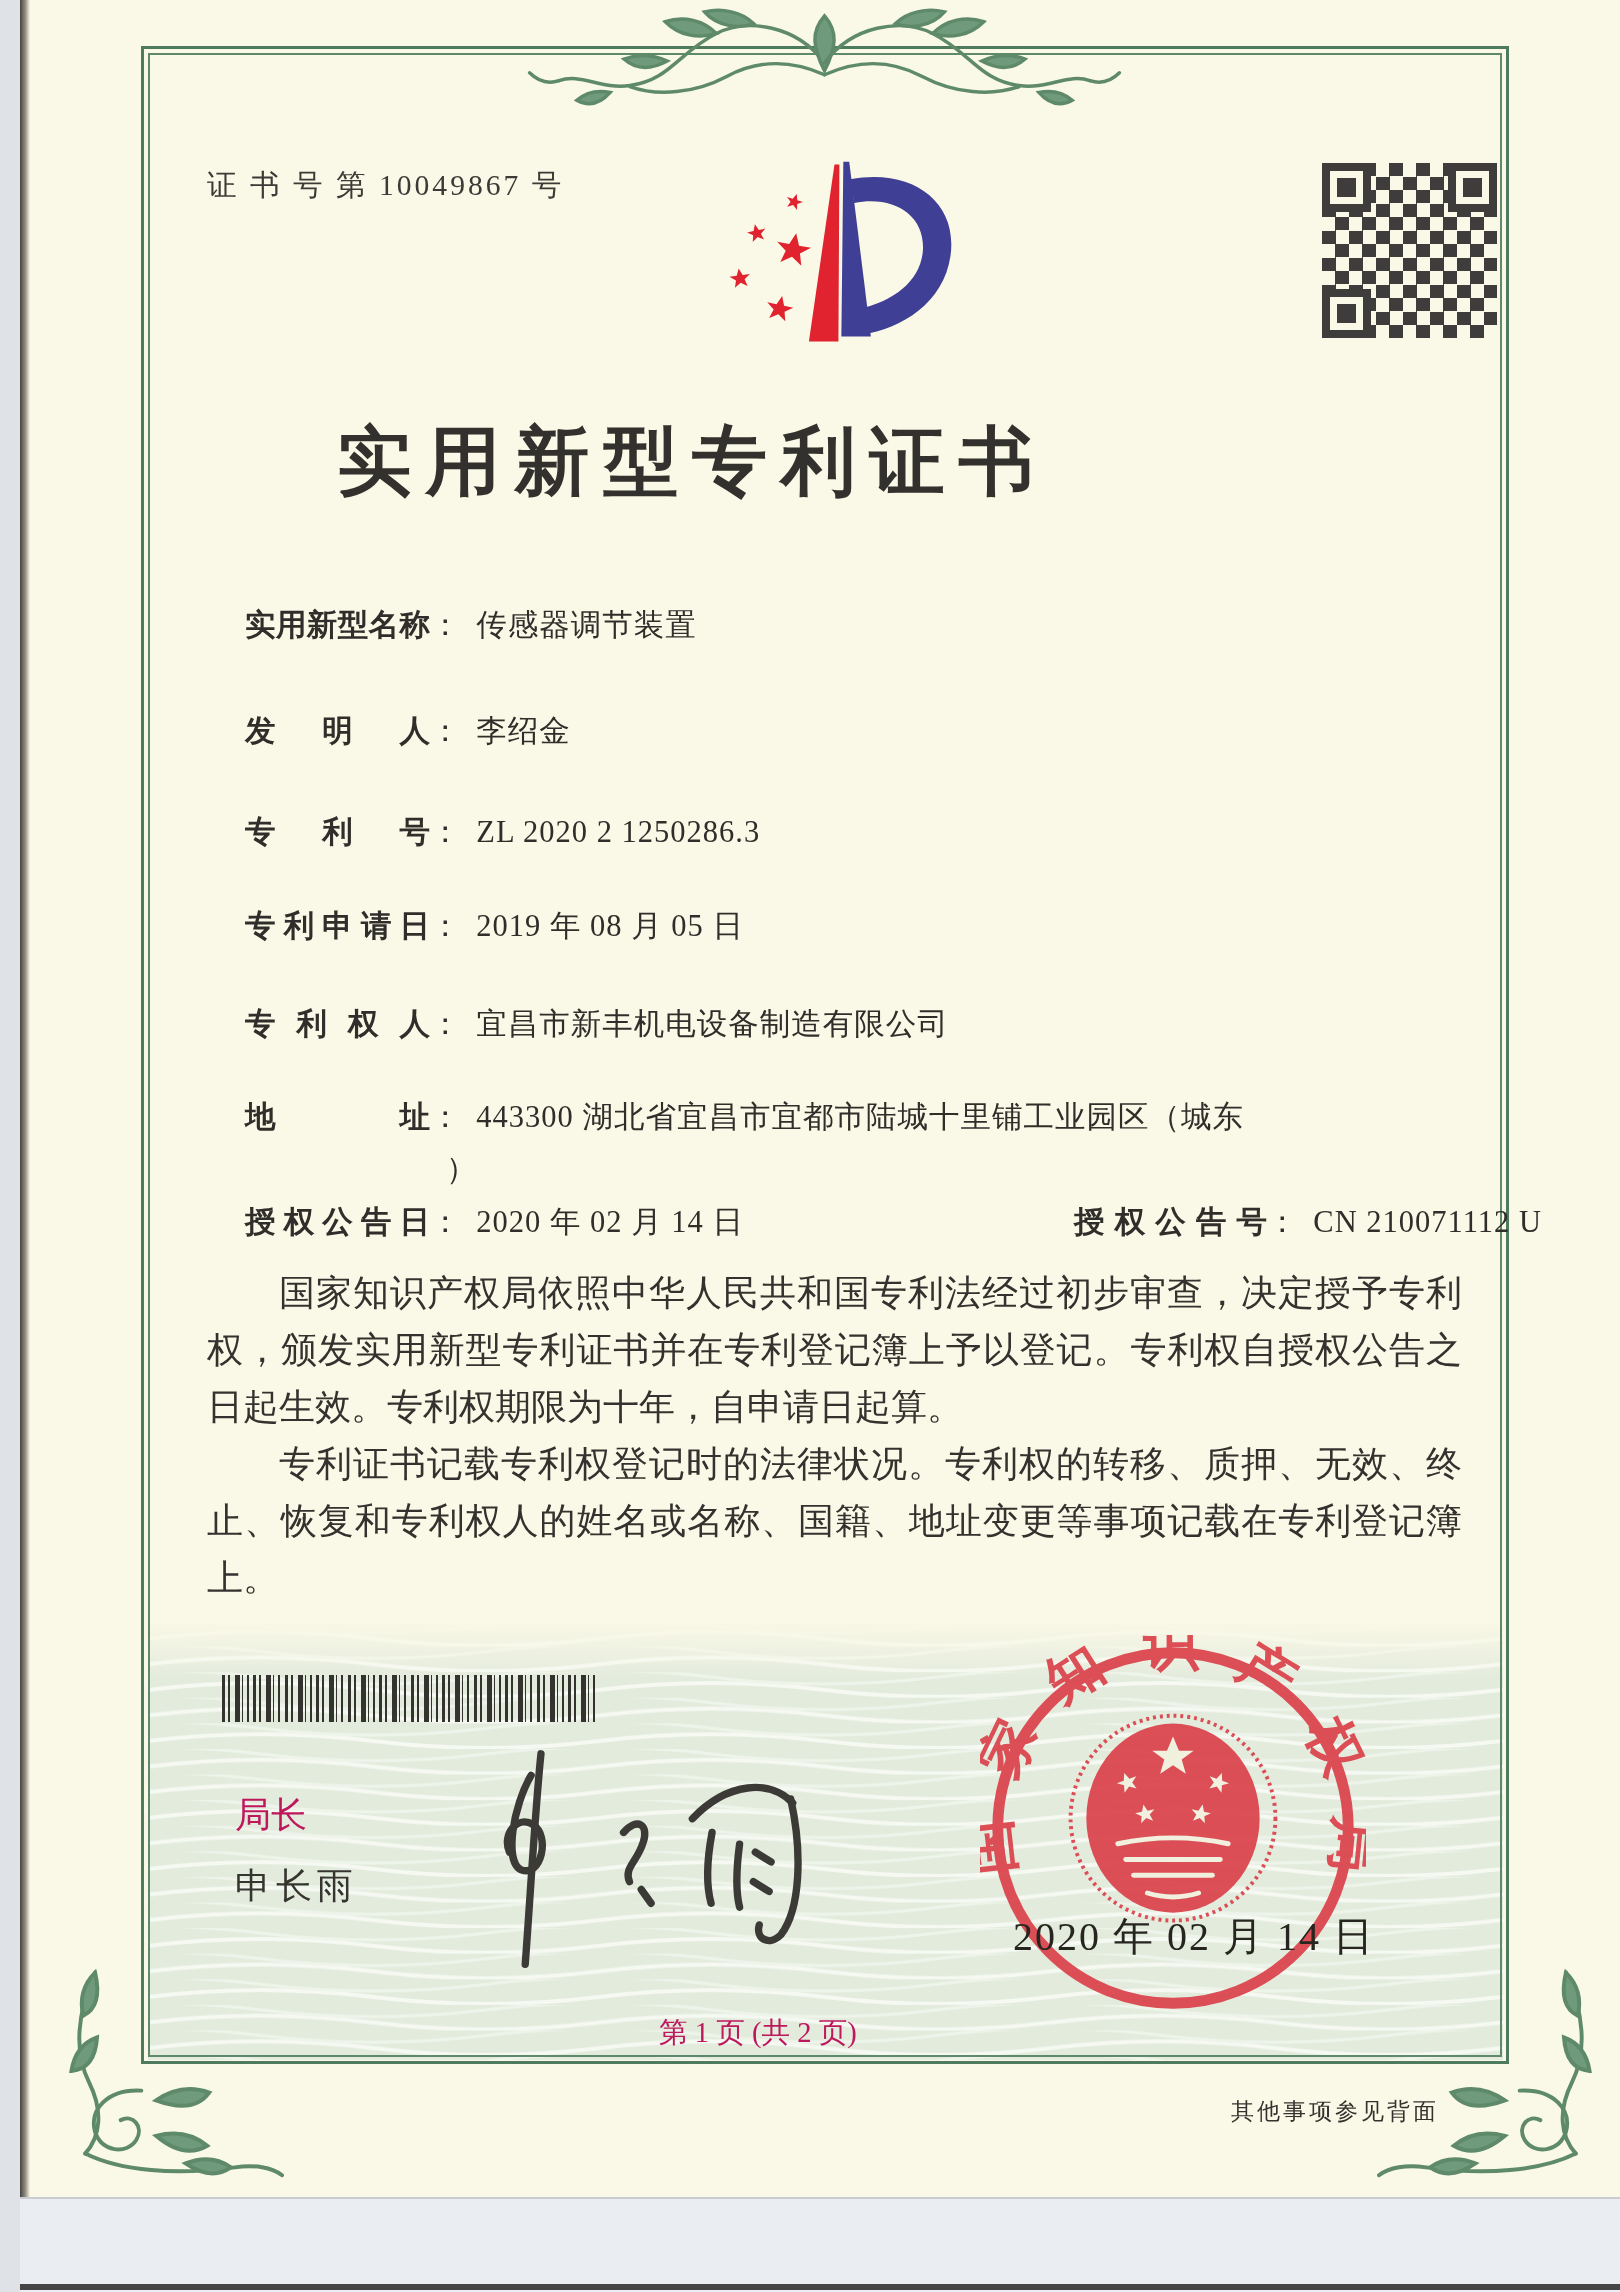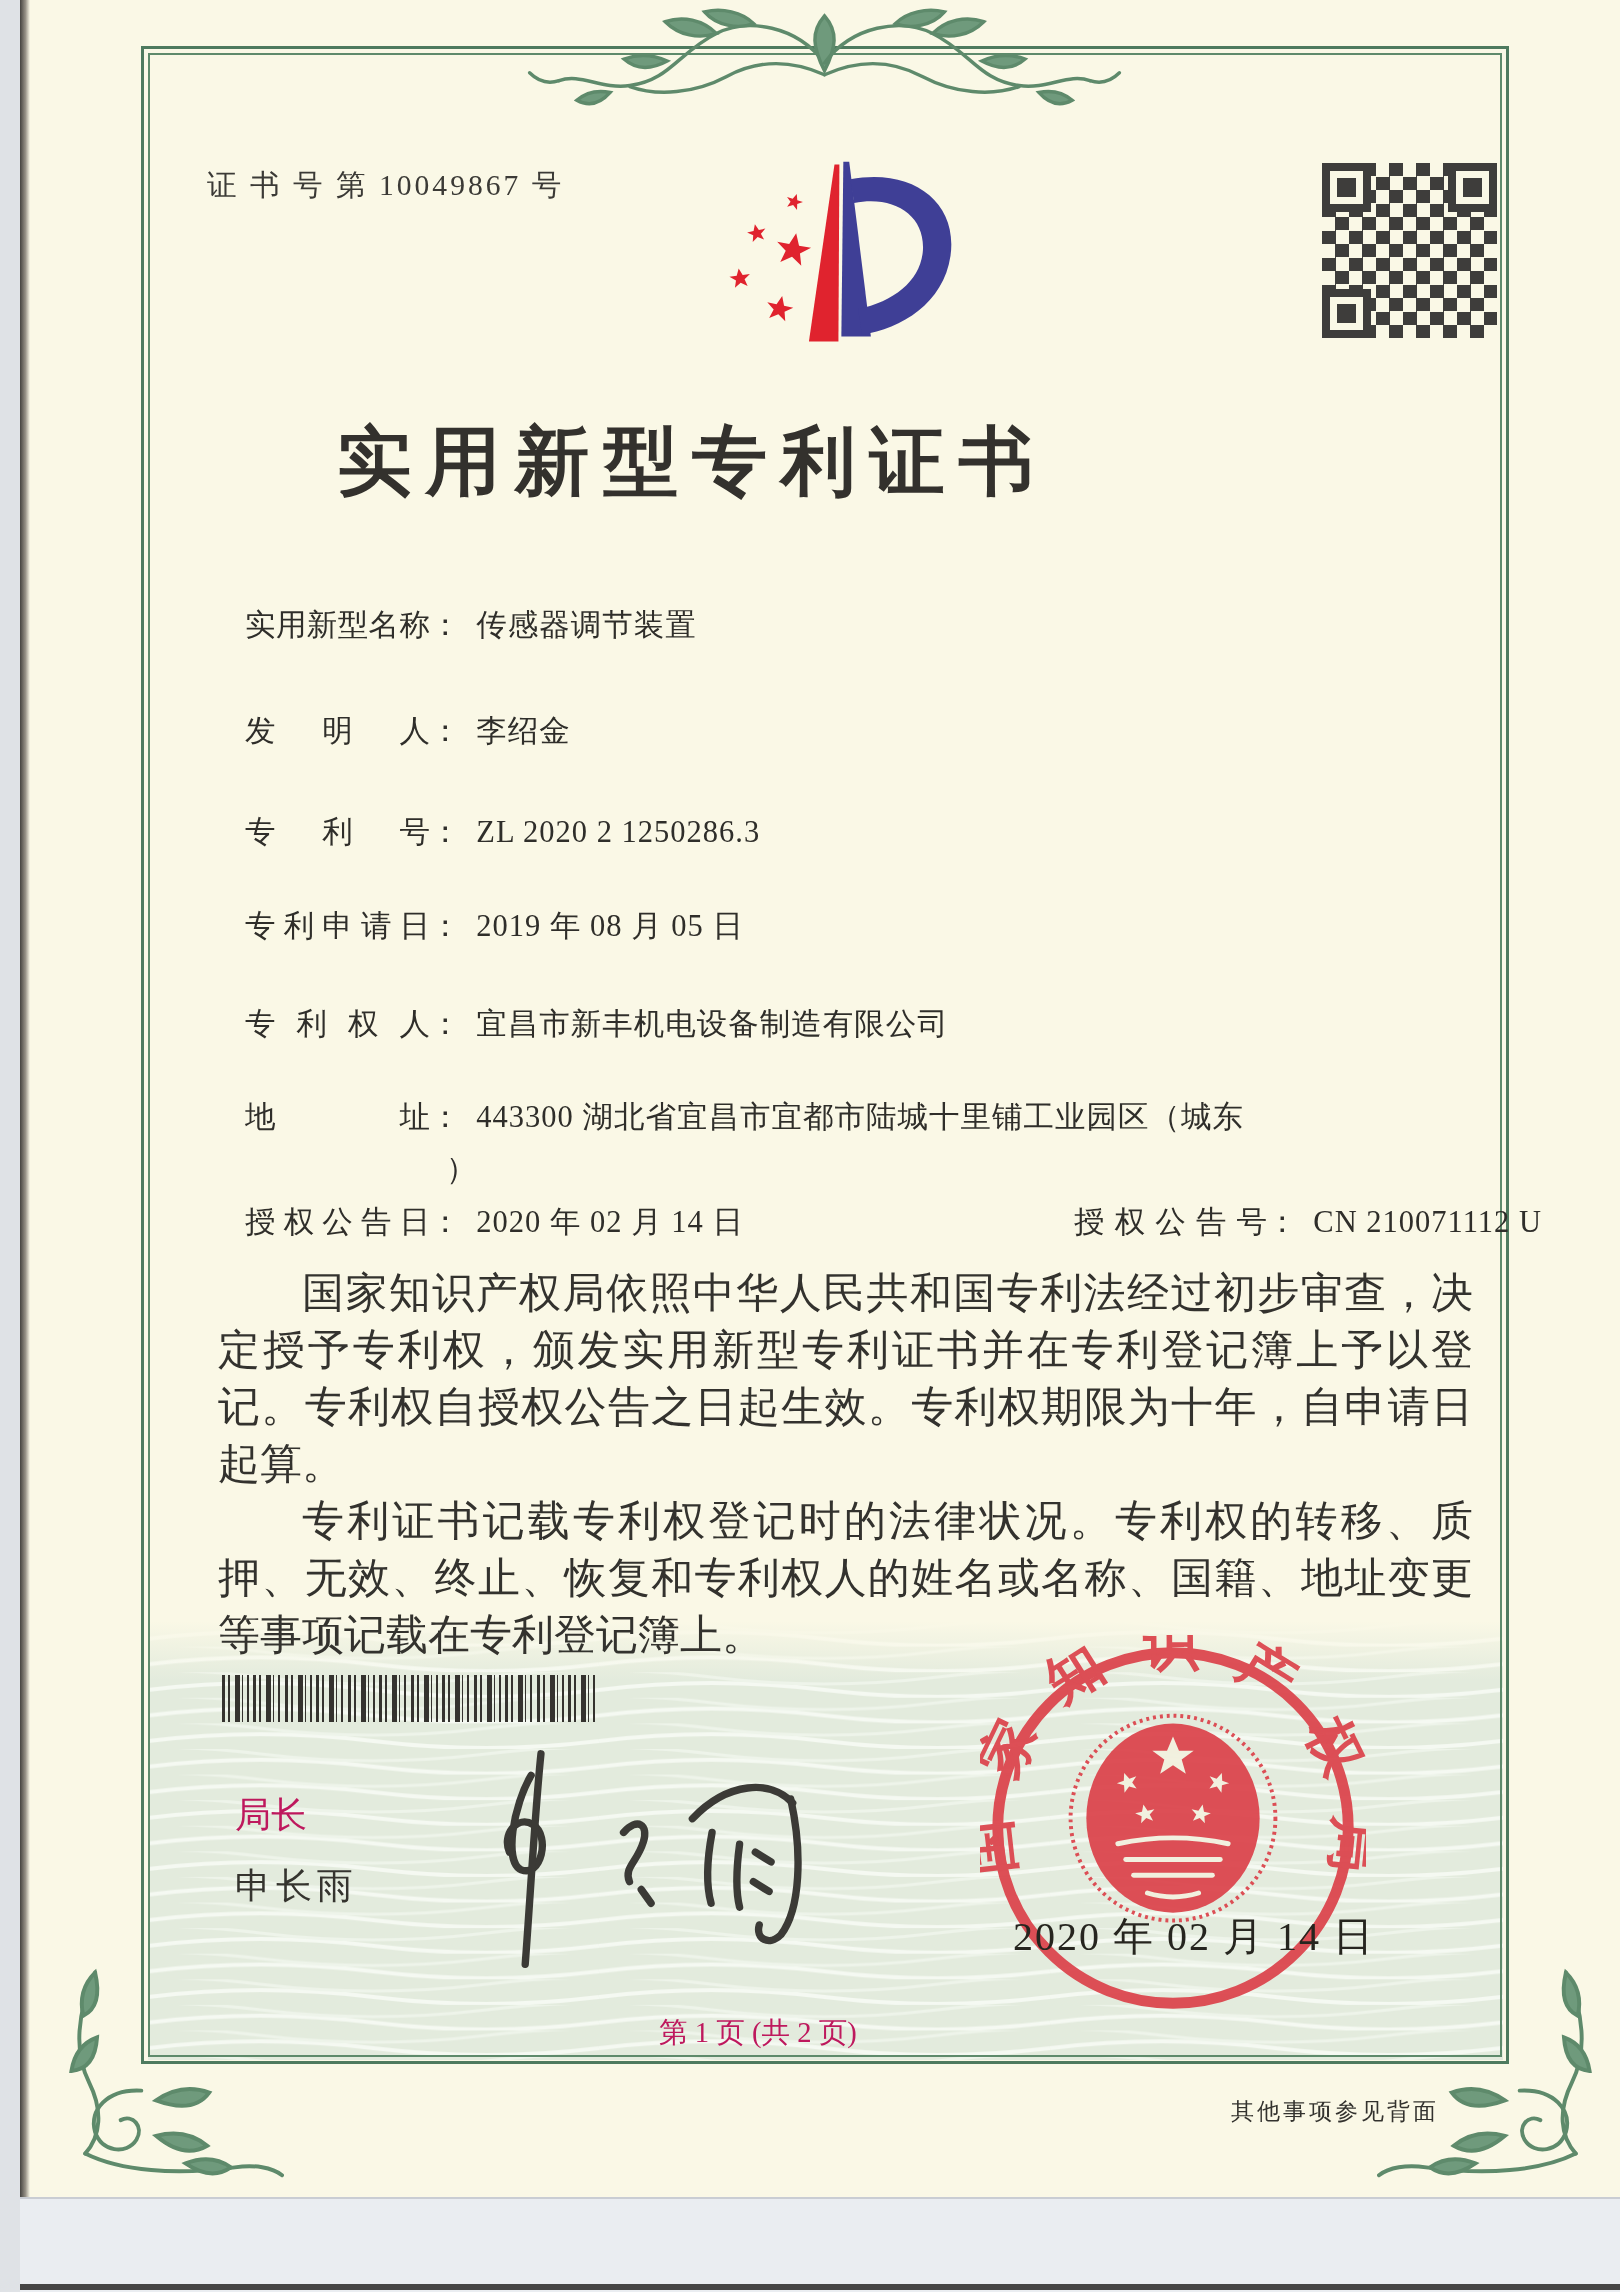--- a/index.html
+++ b/index.html
@@ -33,28 +33,28 @@
       background:conic-gradient(#3e3d3b 25%,transparent 0 50%,#3e3d3b 0 75%,transparent 0) 0 0/27px 27px;}
   .finder{position:absolute;width:49px;height:49px;border:8.9px solid #3e3d3b;background:#faf8e6;box-sizing:border-box;}
   .finder::after{content:"";position:absolute;inset:6.9px;background:#3e3d3b;}
   .finder.tl{left:0;top:0}.finder.tr{right:0;top:0}.finder.bl{left:0;bottom:0}
 
   .doc-title{position:absolute;left:128px;width:1088px;top:412px;text-align:center;
              font-size:75px;font-weight:700;letter-spacing:13.8px;color:#33312d;}
 
   .frow{position:absolute;left:225px;font-size:30.5px;white-space:nowrap;color:#2f2e2a;}
   .flabel{display:inline-block;width:185px;text-align:justify;text-align-last:justify;
-          text-justify:inter-character;vertical-align:top;}
+          text-justify:inter-character;vertical-align:top;font-weight:bold;}
   .fcolon{display:inline-block;}
   .fvalue{margin-left:15.8px;letter-spacing:1px;}
   .addr-wrap{position:absolute;left:426px;top:1149px;font-size:30.5px;}
   .grant-right{position:absolute;left:829px;top:0;white-space:nowrap;}
   .grant-right .flabel{width:193px;}
 
-  .body-text{position:absolute;left:198px;top:1265px;width:1255px;font-size:42px;
+  .body-text{position:absolute;left:187px;top:1265px;width:1255px;font-size:36px;
              line-height:57px;text-align:justify;color:#33322e;}
   .body-text p{margin:0;text-indent:2em;}
 
   .barcode{position:absolute;left:202px;top:1675px;width:376px;height:47px;
     background:repeating-linear-gradient(90deg,
       #35332f 0 3px,transparent 3px 5.9px,#35332f 5.9px 7.9px,transparent 7.9px 12.8px,
       #35332f 12.8px 17.7px,transparent 17.7px 19.7px,#35332f 19.7px 20.7px,transparent 20.7px 24.6px,
       #35332f 24.6px 26.6px,transparent 26.6px 31.5px);}
 
   .director-title{position:absolute;left:215px;top:1791px;font-size:36px;

